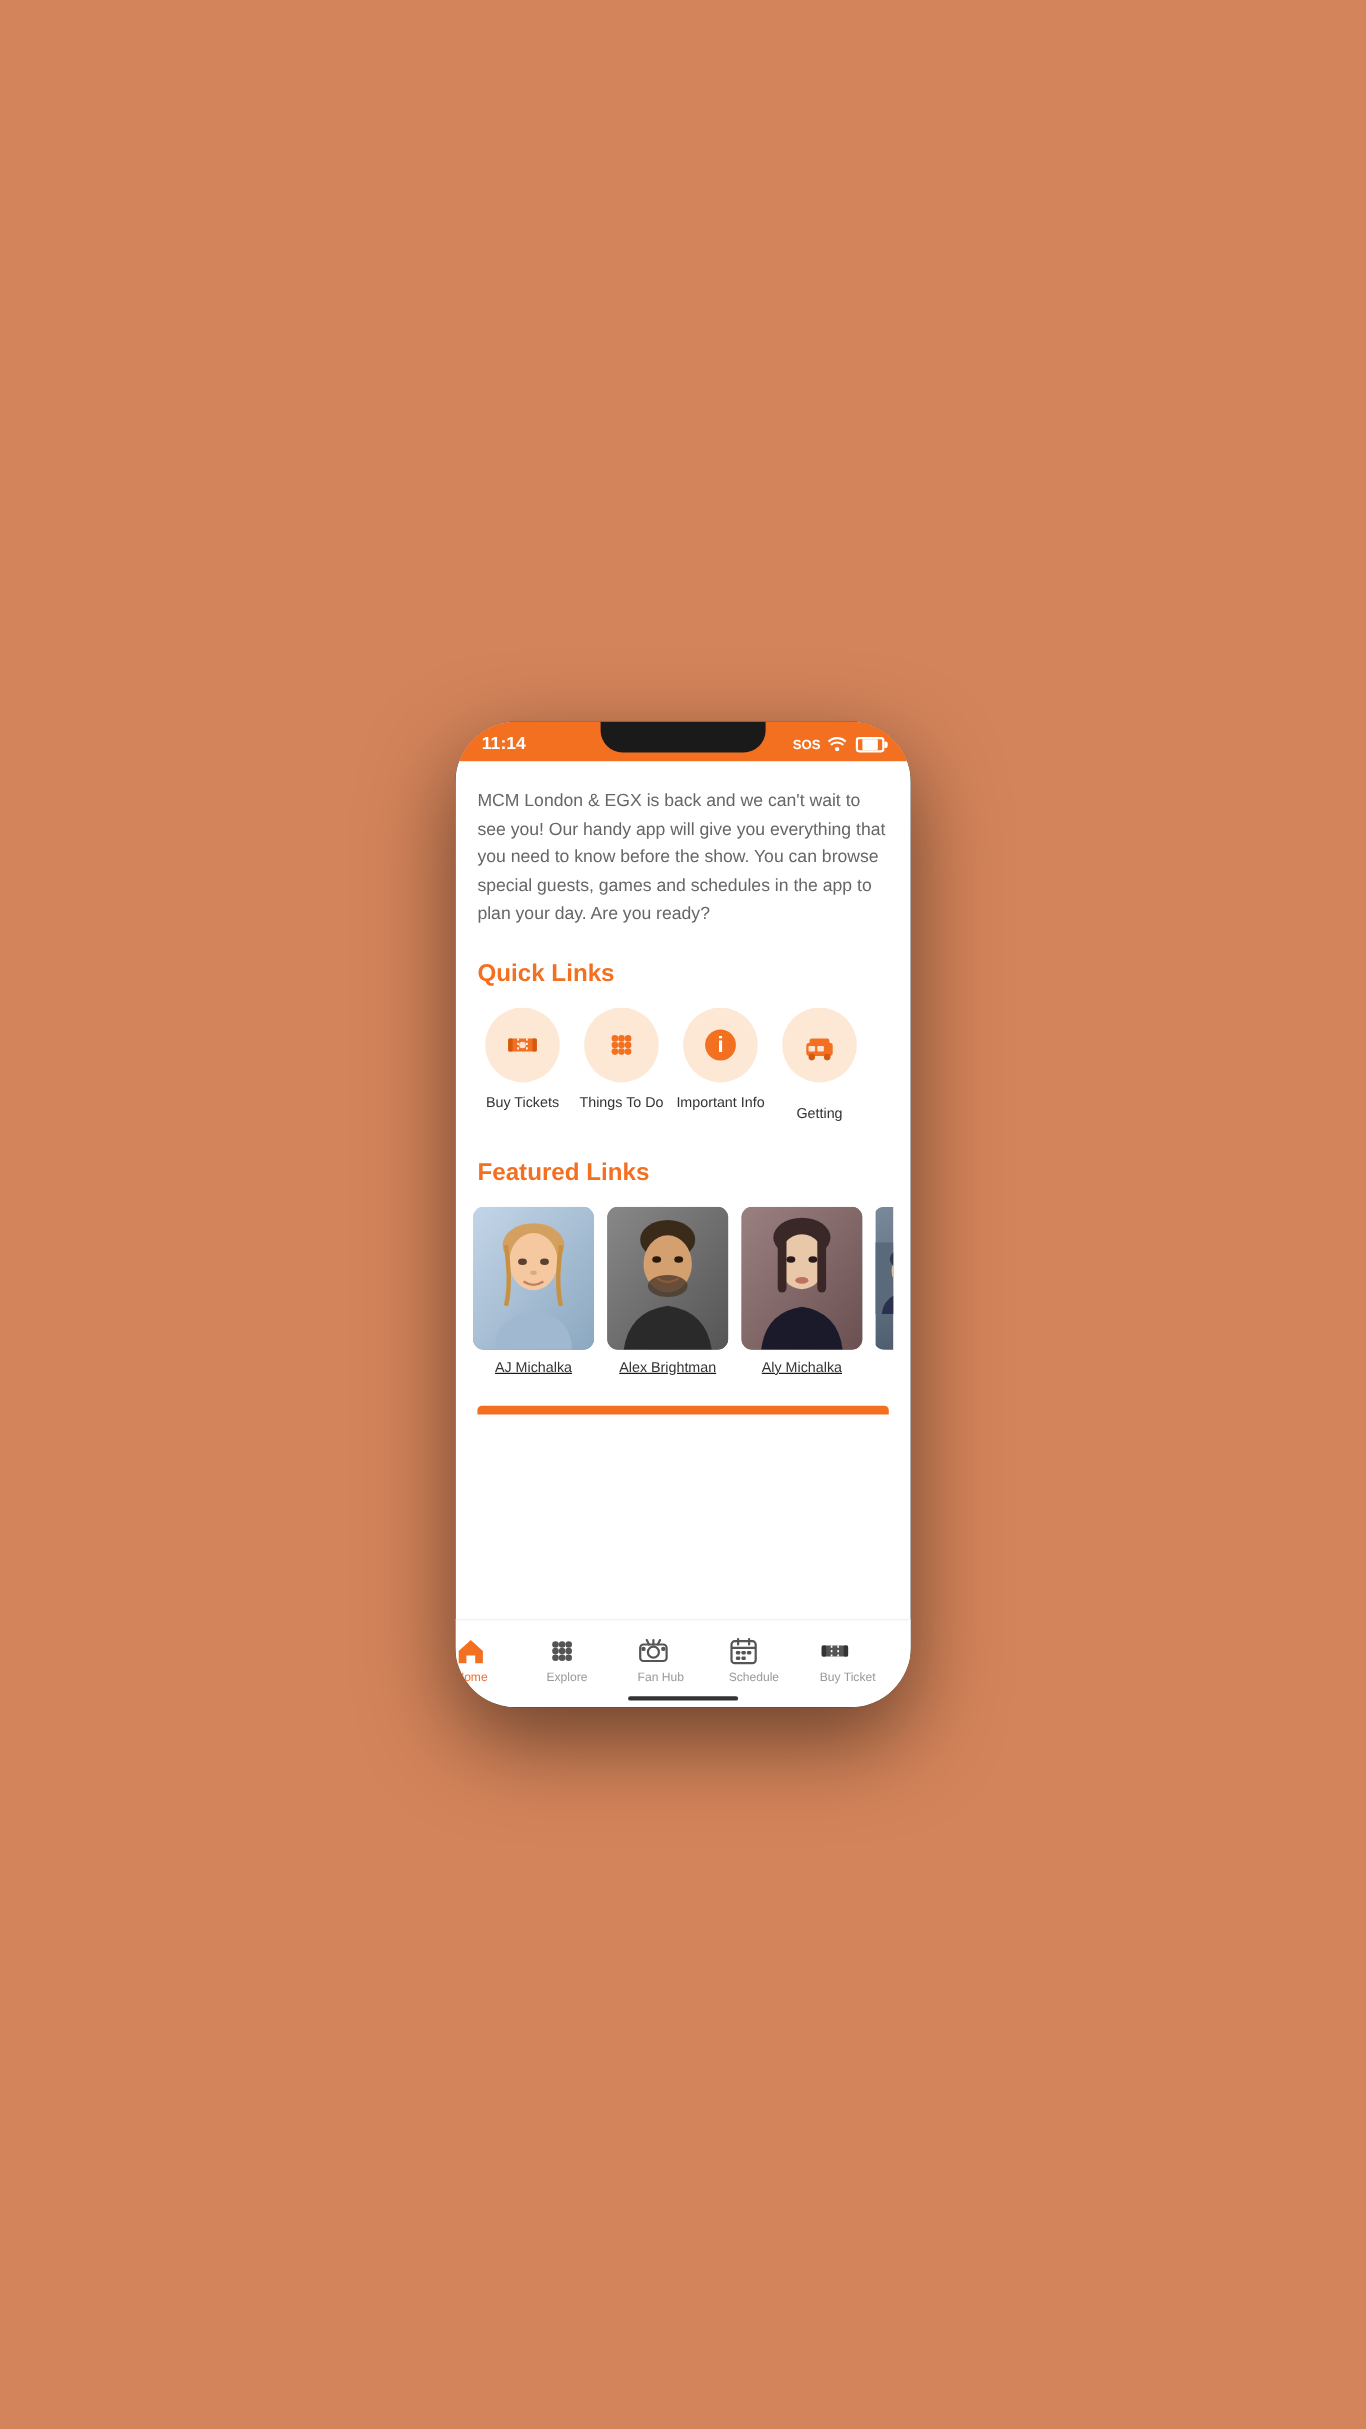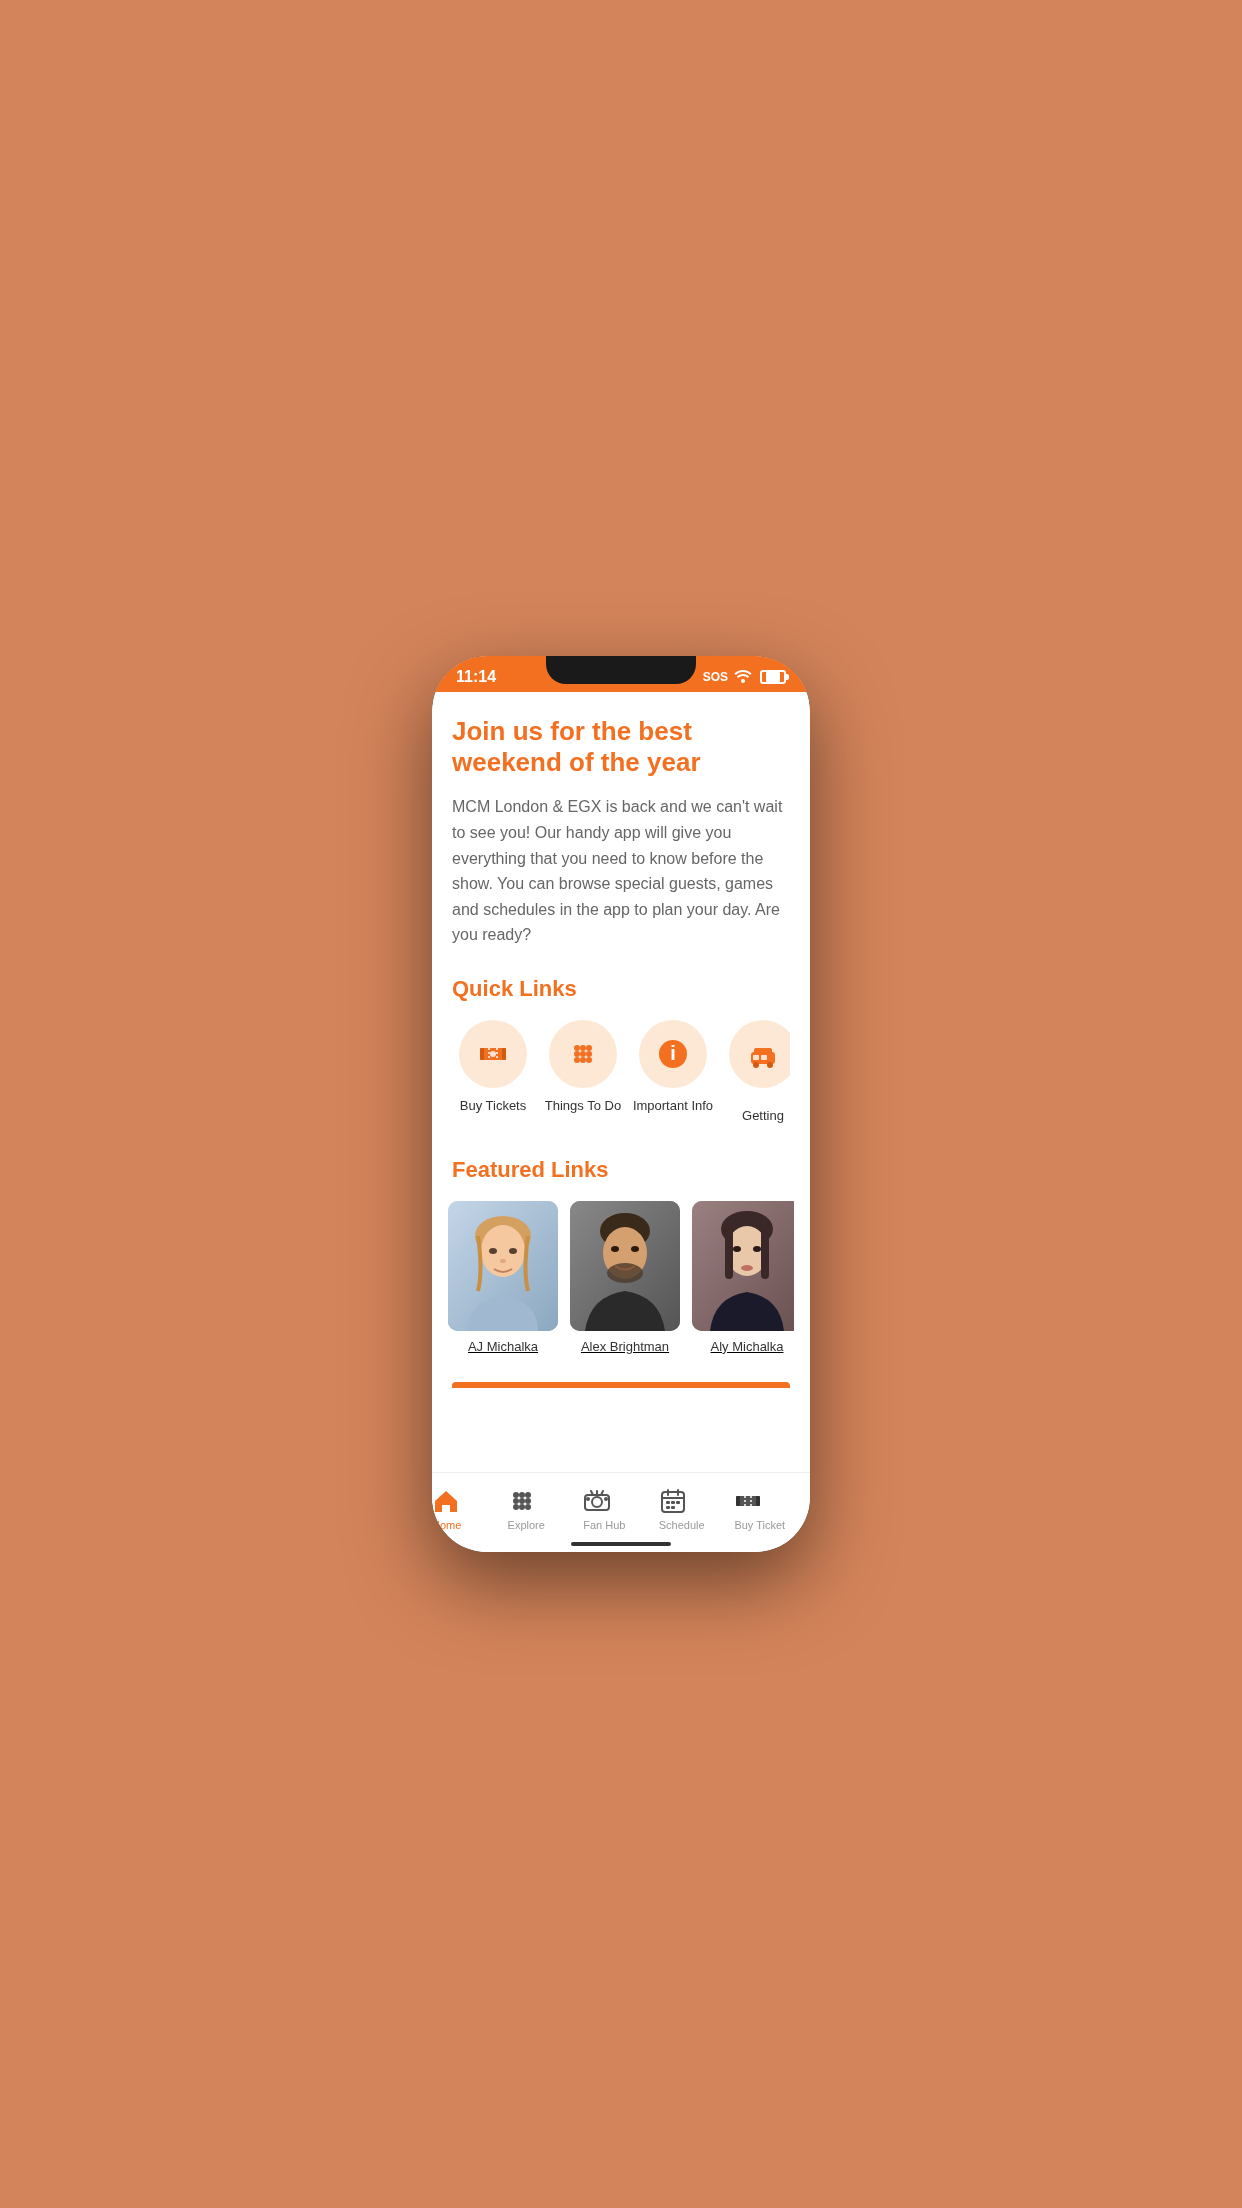--- a/index.html
+++ b/index.html
@@ -8,21 +8,21 @@
     body {
       background-color: #d4845a;
       display: flex;
       justify-content: center;
       align-items: center;
       min-height: 100vh;
       font-family: -apple-system, BlinkMacSystemFont, 'Helvetica Neue', Arial, sans-serif;
     }
 
     .phone-frame {
-      width: 378px;
+      width: 414px;
       height: 896px;
       background: #1a1a1a;
       border-radius: 55px;
       position: relative;
       overflow: hidden;
       box-shadow: 0 30px 80px rgba(0,0,0,0.5), inset 0 0 0 2px #333;
     }
 
     .phone-screen {
       position: absolute;
@@ -377,21 +377,20 @@
         <div class="battery-icon">
           <div class="battery-fill"></div>
         </div>
       </div>
     </div>
 
 
     <div class="scroll-area">
       <div class="content-inner">
 
-        <h1 class="headline">Join us for the best weekend of the year</h1>
 
         <p class="description">MCM London &amp; EGX is back and we can't wait to see you! Our handy app will give you everything that you need to know before the show. You can browse special guests, games and schedules in the app to plan your day. Are you ready?</p>
 
         <h2 class="section-title">Quick Links</h2>
 
         <div class="quick-links-row">
 
           <div class="quick-link-item">
             <div class="quick-link-icon-bg">
               <svg width="32" height="32" viewBox="0 0 32 32">

